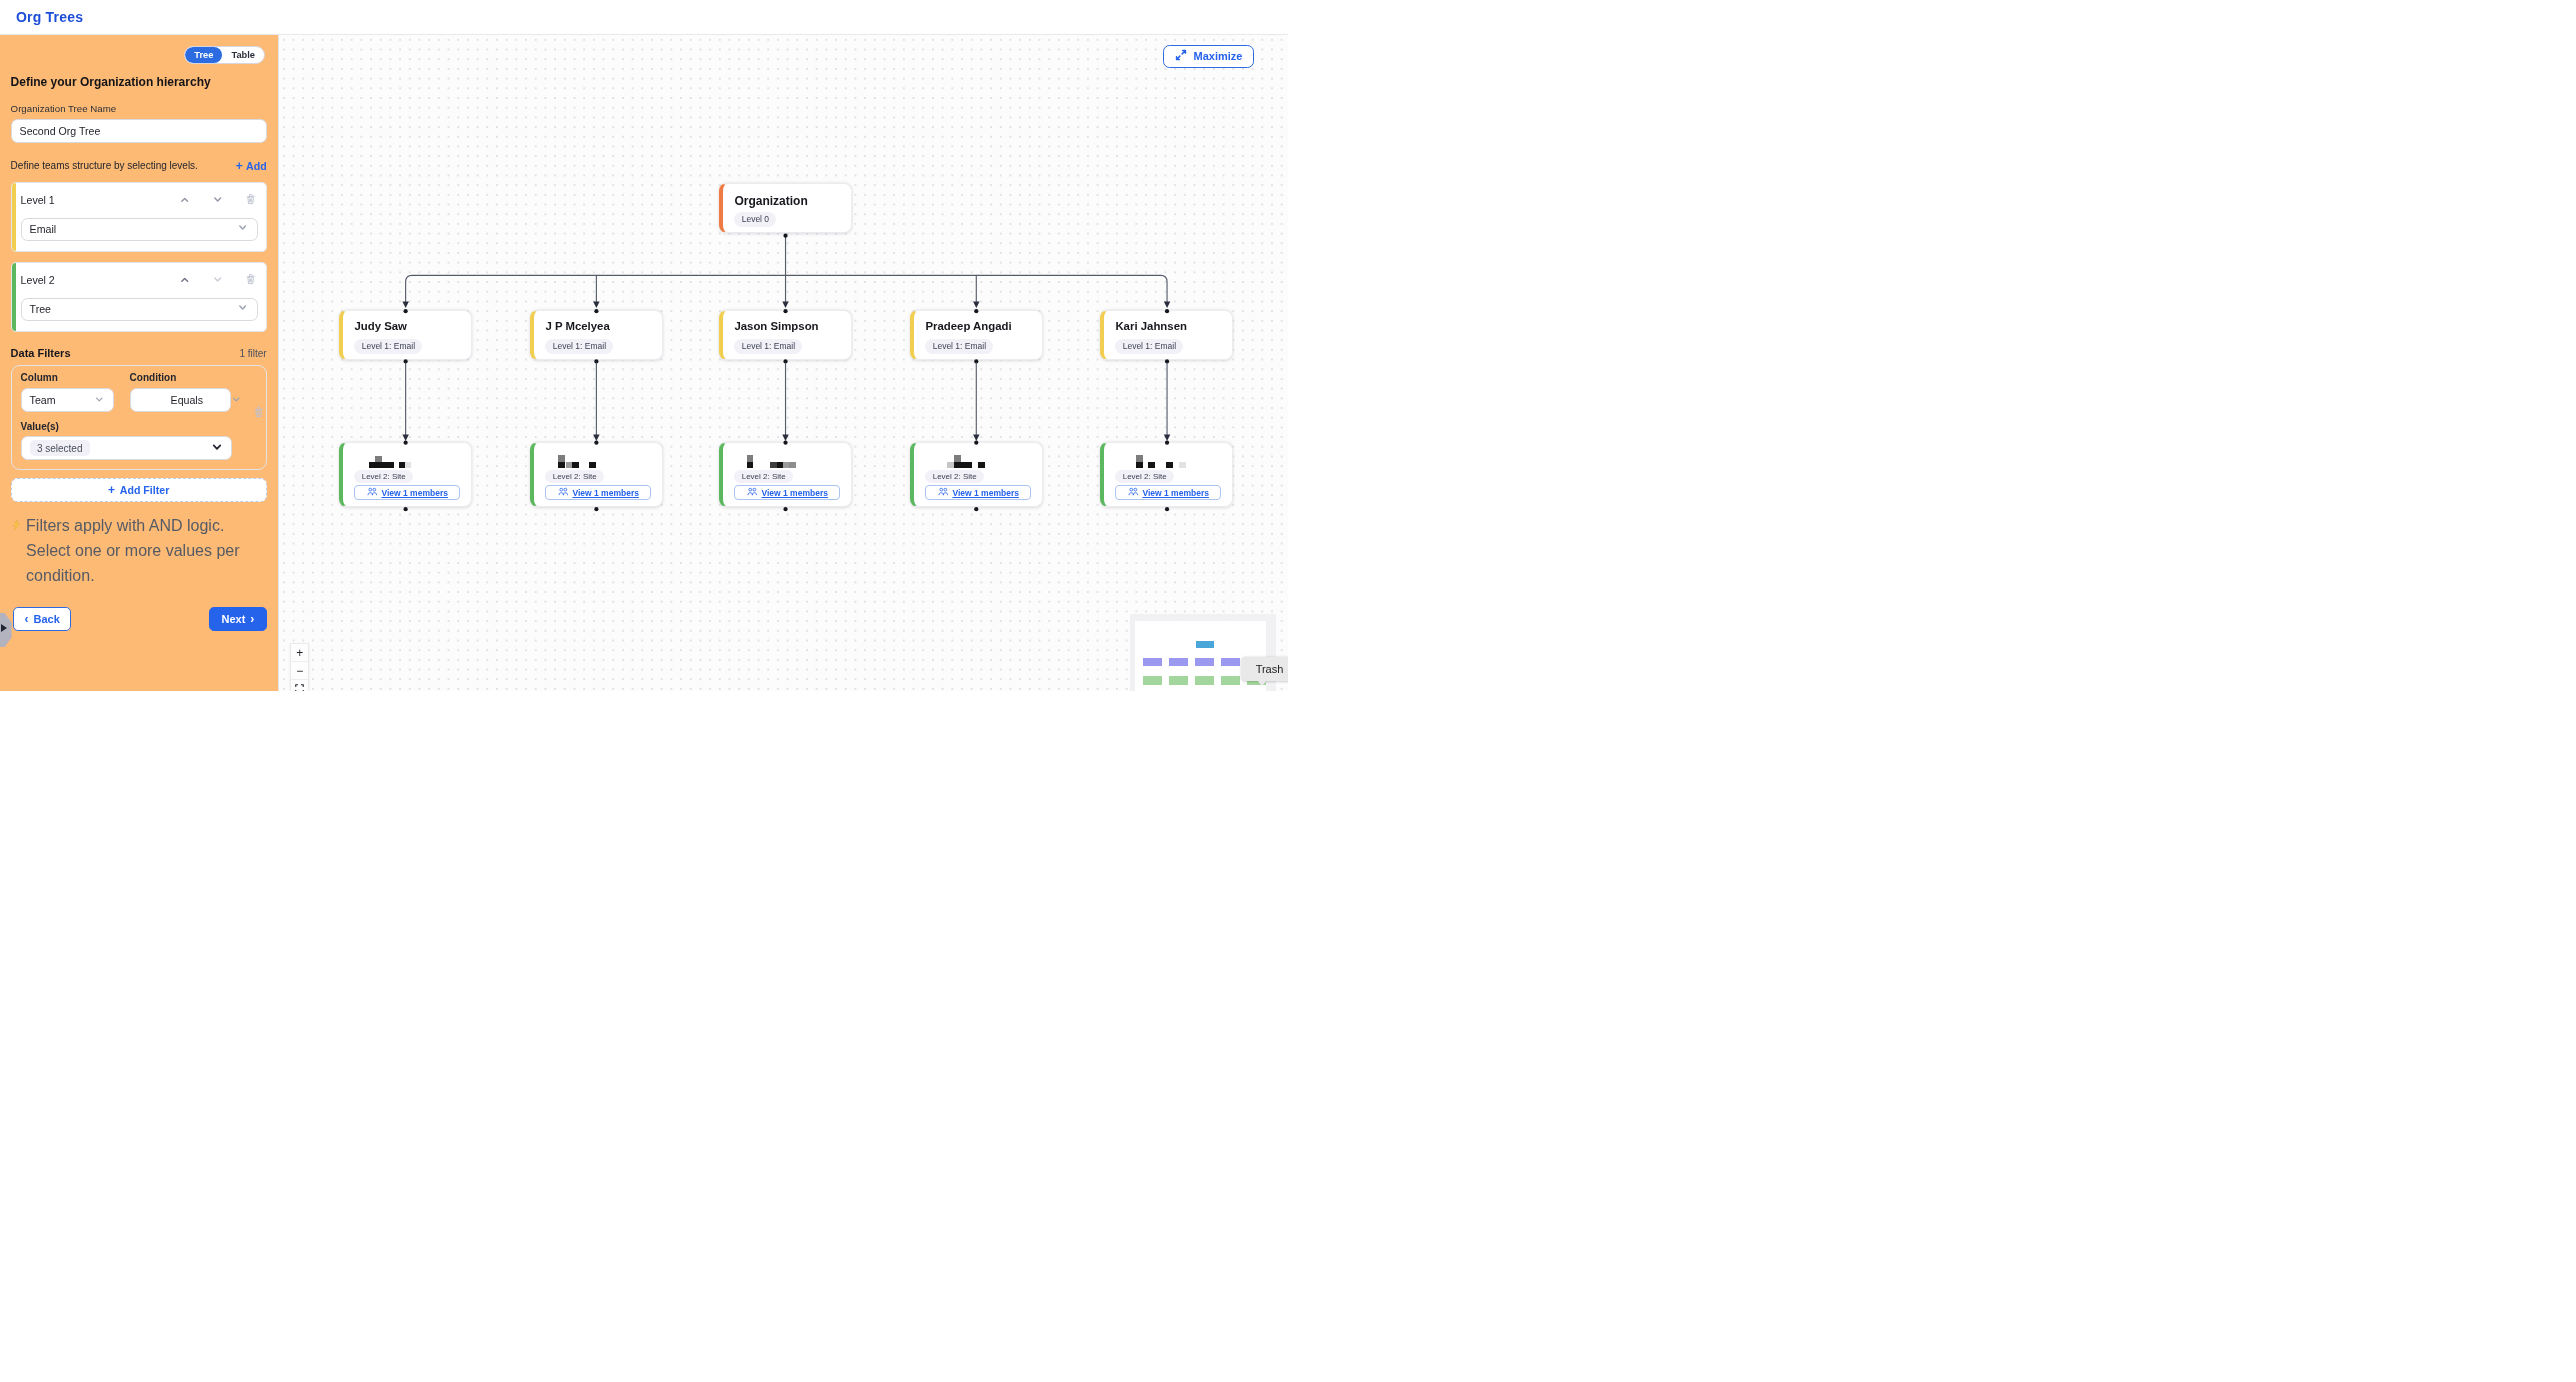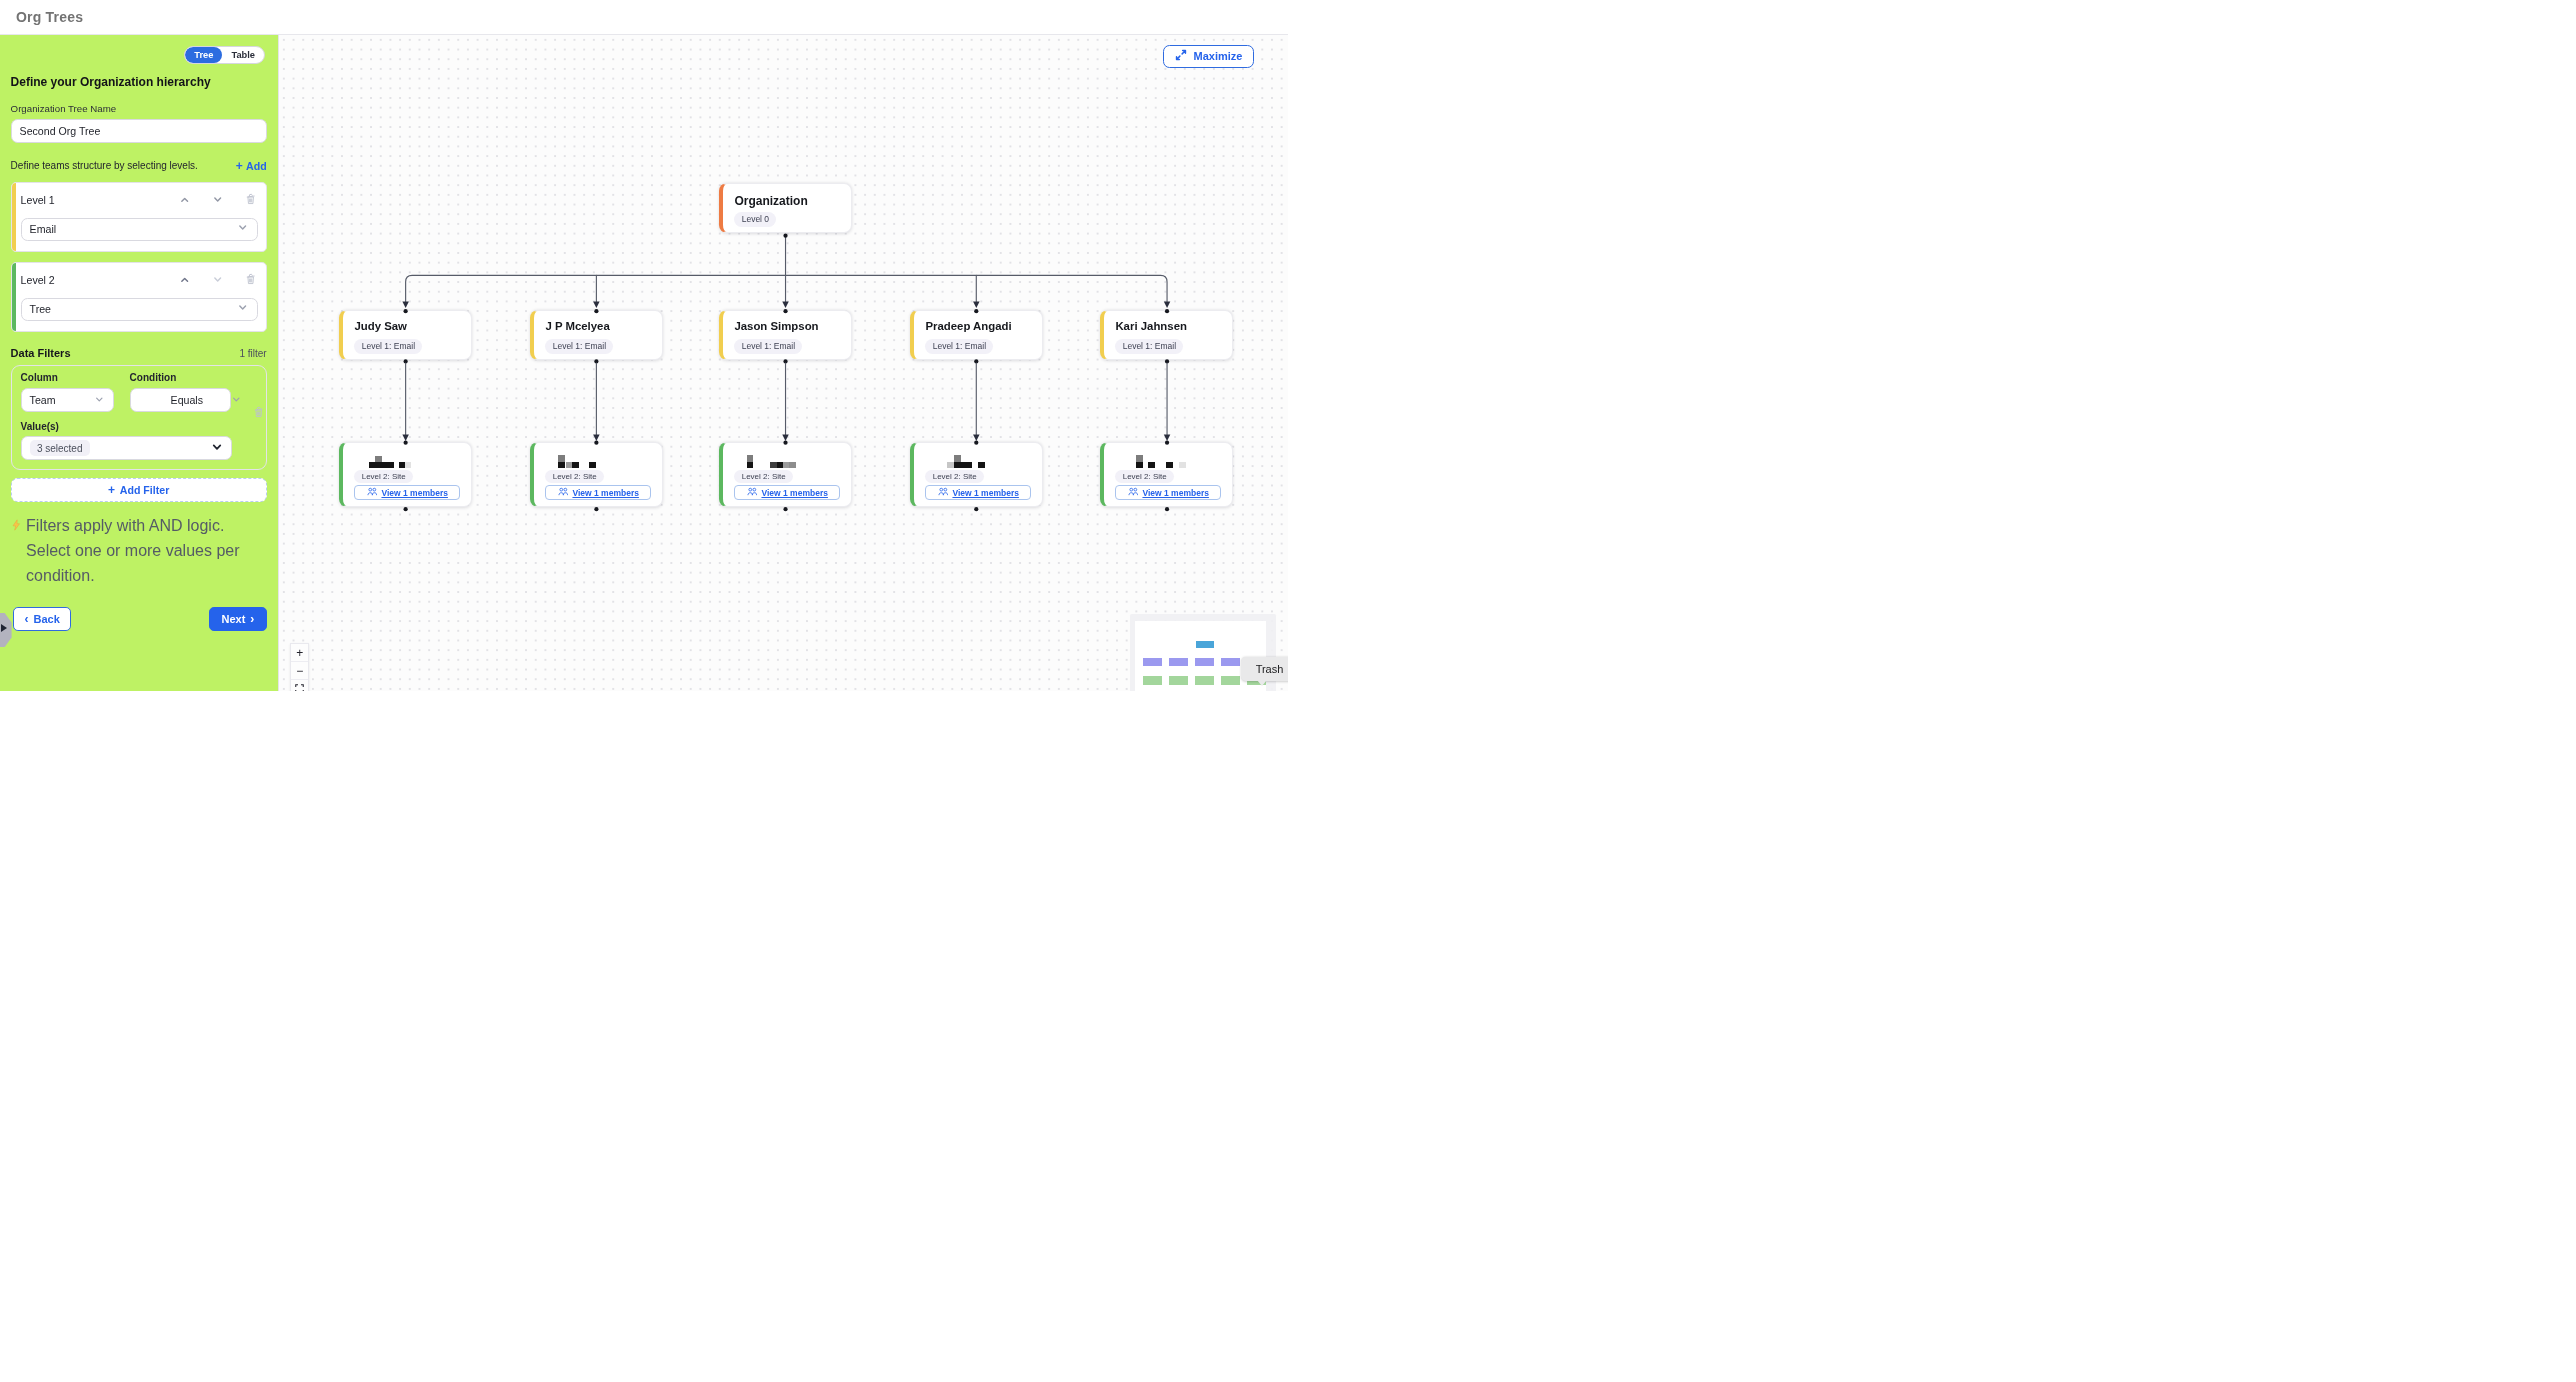--- a/index.html
+++ b/index.html
@@ -3,26 +3,26 @@
 <meta charset="utf-8">
 <style>
   * { margin:0; padding:0; box-sizing:border-box; }
   html,body { width:1288px; height:691px; overflow:hidden; background:#fff;
     font-family:"Liberation Sans", sans-serif; }
   .page { position:relative; width:1288px; height:691px; }
 
   
   .app-header { height:35px; background:#fff; border-bottom:0.8px solid #e7e7ec;
     display:flex; align-items:center; padding-left:16px; }
-  .app-header h1 { font-size:14px; font-weight:700; color:#737373; letter-spacing:0.2px; }
+  .app-header h1 { font-size:14px; font-weight:700; color:#1d4ed8; letter-spacing:0.2px; }
 
   .main { position:relative; display:flex; height:657px; }
 
   
-  .sidebar { position:relative; width:279px; flex:0 0 279px; background:#bef264;
+  .sidebar { position:relative; width:279px; flex:0 0 279px; background:#fdba74;
     border-right:0.8px solid #e4e4e8; padding:0 11.4px 0 10.6px; }
   .toggle-row { display:flex; justify-content:flex-end; margin:10.6px 1.6px 0 0; }
   .seg { display:flex; align-items:center; border:0.8px solid #d6d6de; border-radius:811px;
     background:#fff; overflow:hidden; }
   .seg-btn { border:none; background:transparent; font-family:inherit; font-size:9.3px;
     font-weight:700; color:#2b2e3a; padding:3.2px 9px; cursor:pointer; border-radius:811px; }
   .seg-btn.active { background:#2c6ce0; color:#fff; }
   .sb-heading { font-size:12px; font-weight:700; color:#131318; margin-top:11.4px; }
   .field-label { display:block; font-size:9.7px; color:#2c2f38; margin-top:14px; }
   .text-input { width:256px; height:23.5px; margin-top:4.9px; border:0.8px solid #d9d9e0;

